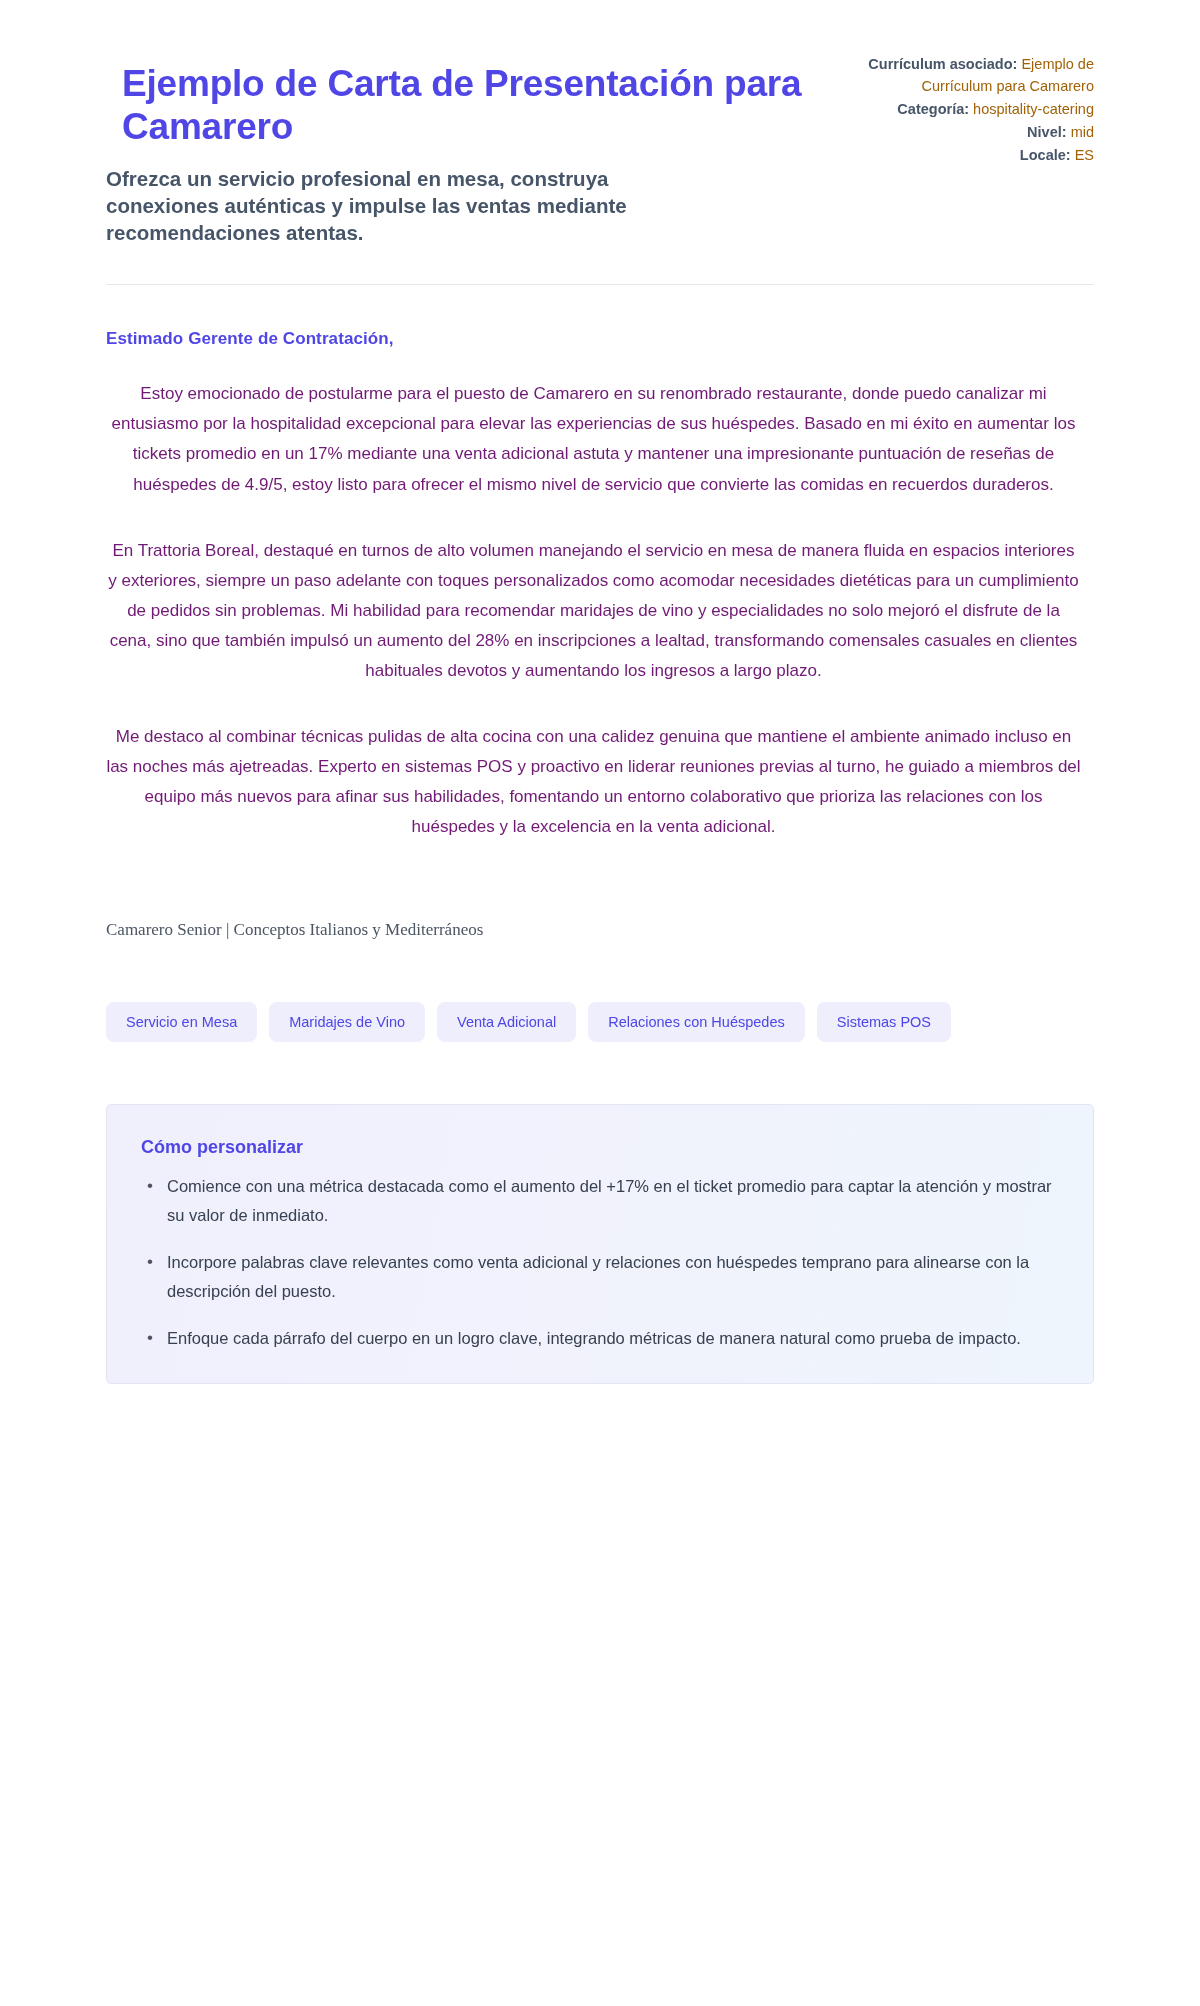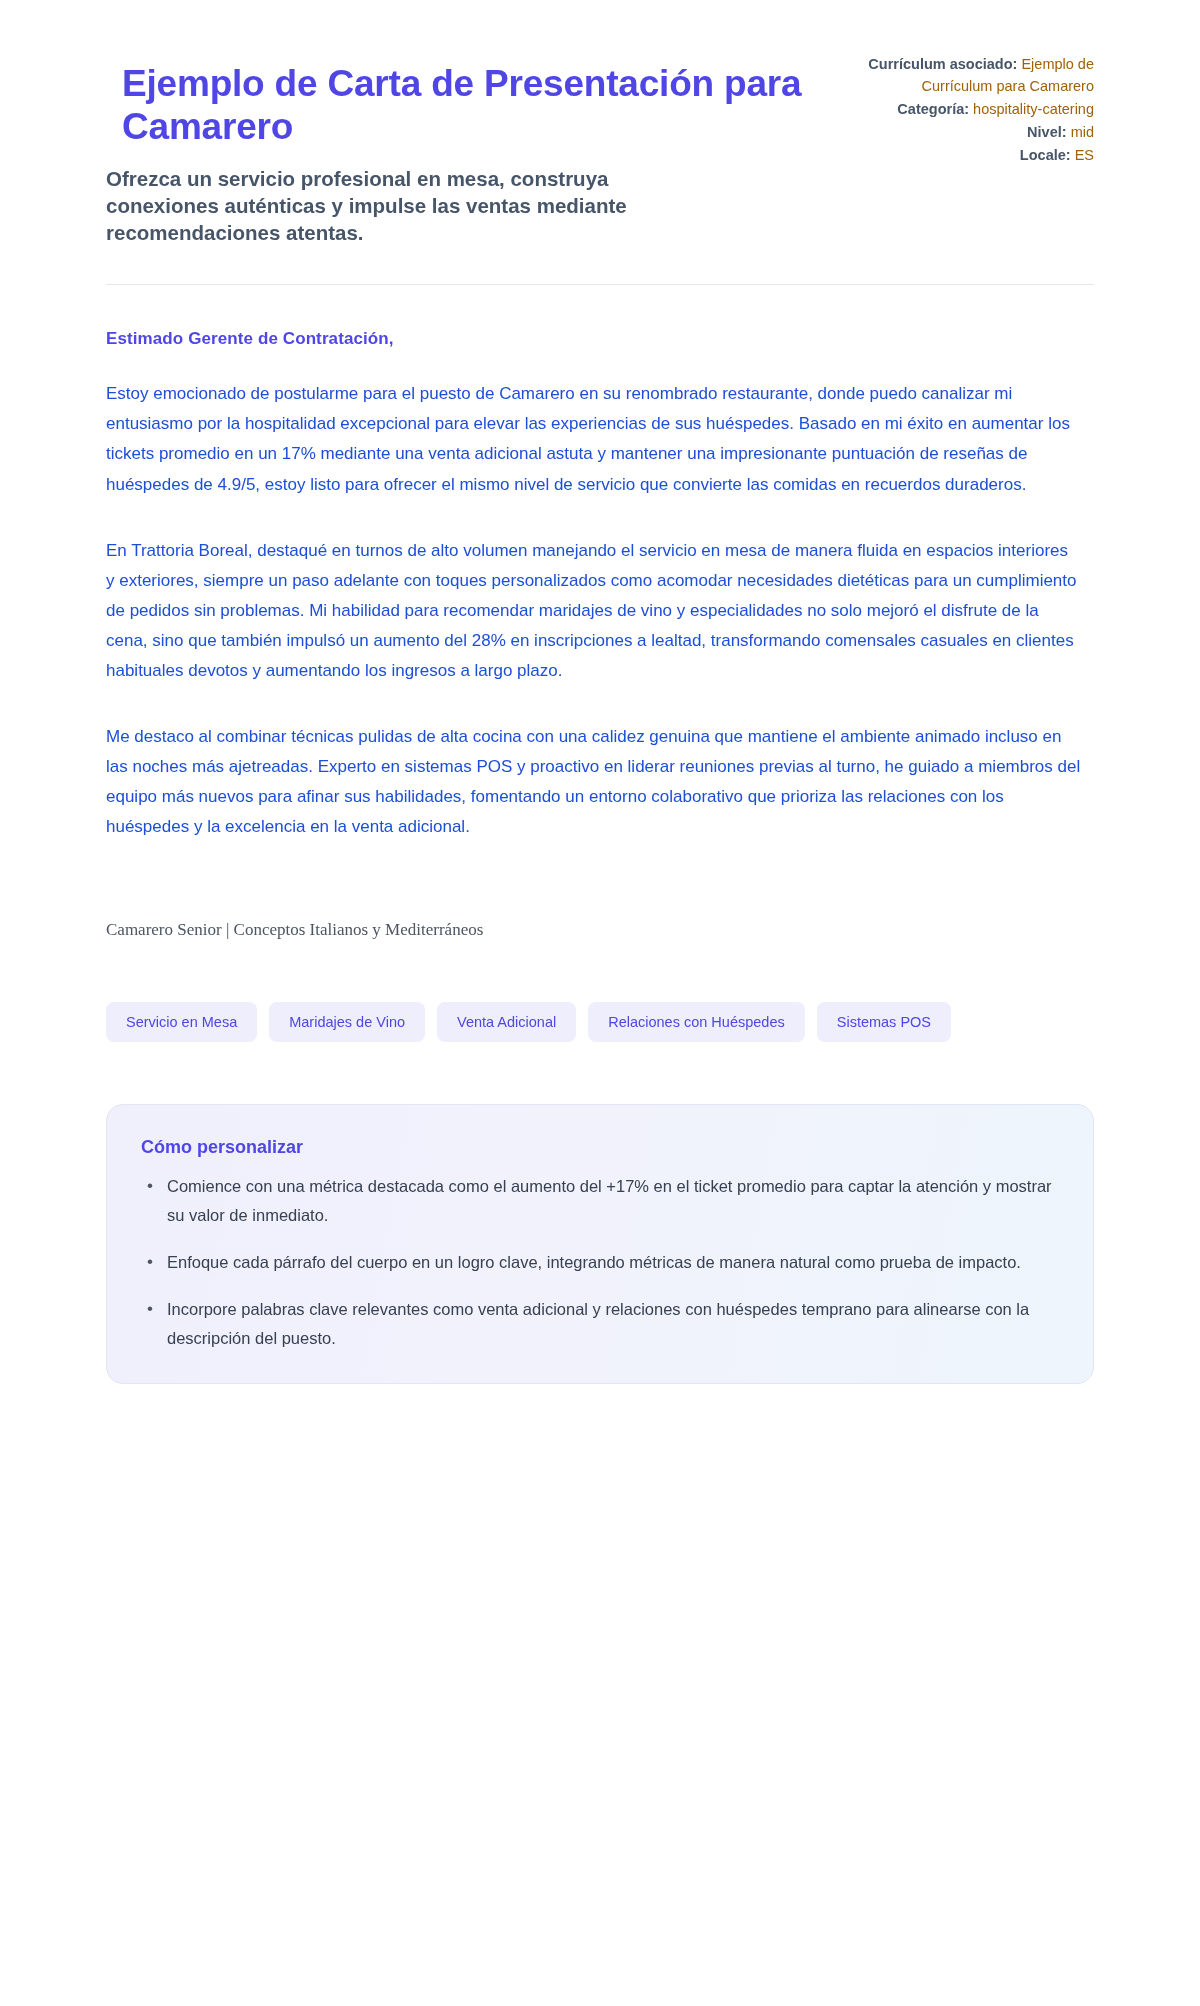--- a/index.html
+++ b/index.html
@@ -89,22 +89,23 @@
     font-size: 17px;
     font-weight: 700;
     color: #4f46e5;
     letter-spacing: 0.1px;
   }
 
   .body-para {
     margin: 0 0 36px 0;
     font-size: 17px;
     line-height: 1.77;
-    color: #1d4ed8;
+    color: #701a75;
     max-width: 975px;
+    text-align: center;
   }
 
   .body-para:last-of-type { margin-bottom: 0; }
 
   
   .signature {
     margin-top: 74px;
   }
 
   .sign-name {
@@ -139,21 +140,21 @@
     padding: 13px 20px;
     border-radius: 8px;
     white-space: nowrap;
   }
 
   
   .callout {
     margin-top: 62px;
     margin-bottom: 60px;
     border: 1px solid #e3e5f5;
-    border-radius: 17px;
+    border-radius: 5px;
     background: linear-gradient(100deg, #f0f0fd 0%, #f1f2fc 45%, #eef5fc 100%);
     padding: 32px 34px 30px 34px;
   }
 
   .callout-title {
     margin: 0 0 14px 0;
     font-size: 18px;
     font-weight: 700;
     color: #4f46e5;
   }
@@ -237,18 +238,18 @@
     <span class="tag">Maridajes de Vino</span>
     <span class="tag">Venta Adicional</span>
     <span class="tag">Relaciones con Huéspedes</span>
     <span class="tag">Sistemas POS</span>
   </section>
 
   <section class="callout">
     <h2 class="callout-title">Cómo personalizar</h2>
     <ul class="callout-list">
       <li>Comience con una métrica destacada como el aumento del +17% en el ticket promedio para captar la atención y mostrar su valor de inmediato.</li>
+      <li>Incorpore palabras clave relevantes como venta adicional y relaciones con huéspedes temprano para alinearse con la descripción del puesto.</li>
       <li>Enfoque cada párrafo del cuerpo en un logro clave, integrando métricas de manera natural como prueba de impacto.</li>
-      <li>Incorpore palabras clave relevantes como venta adicional y relaciones con huéspedes temprano para alinearse con la descripción del puesto.</li>
     </ul>
   </section>
 
 </div>
 
 </body></html>

